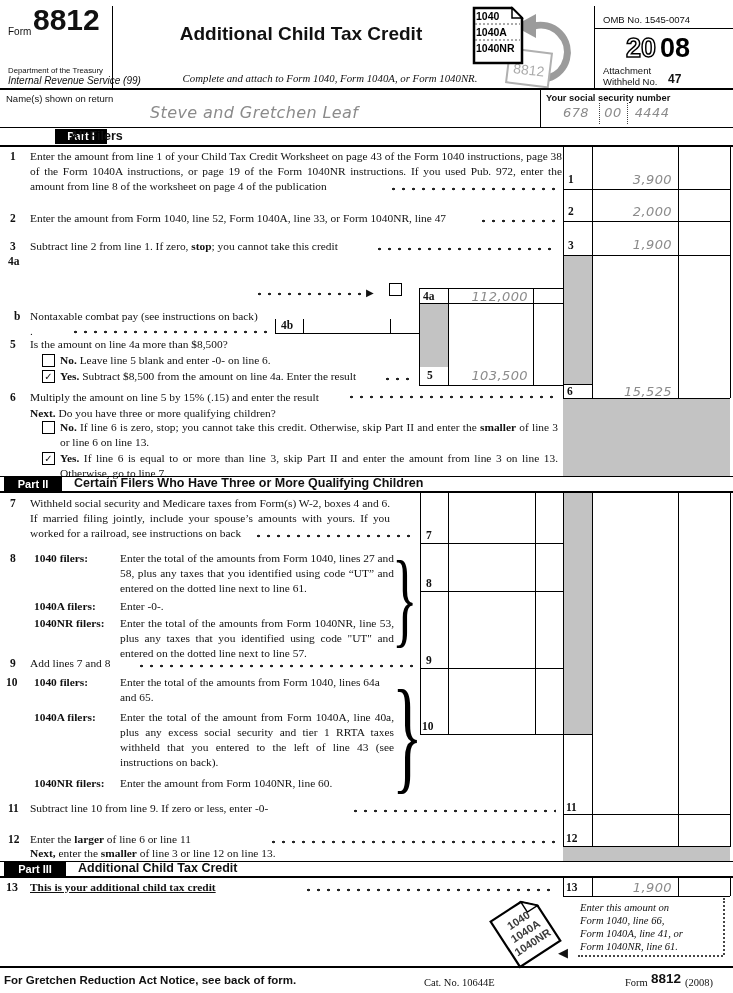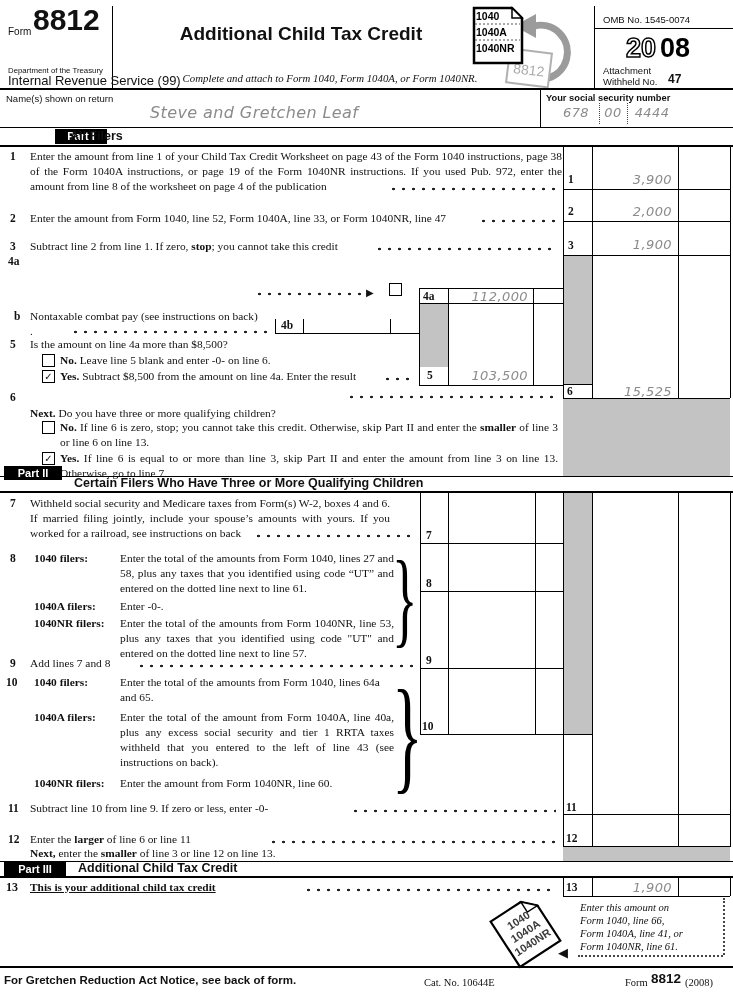--- a/index.html
+++ b/index.html
@@ -35,21 +35,21 @@
 <div class="page">
 
   <div class="t sans" style="left:8px;top:24px;font-size:10px;">Form</div>
   <div class="t sans b" style="left:33px;top:4px;font-size:30px;line-height:32px;">8812</div>
   <div class="vl" style="left:112px;top:6px;height:82px;"></div>
 
   <div class="t sans b" style="left:115px;top:26px;width:372px;text-align:center;font-size:19px;">Additional Child Tax Credit</div>
   <div class="t i" style="left:120px;top:71px;width:420px;text-align:center;font-size:10.8px;">Complete and attach to Form 1040, Form 1040A, or Form 1040NR.</div>
 
   <div class="t sans" style="left:8px;top:66px;font-size:7.8px;line-height:9.5px;">Department of the Treasury</div>
-  <div class="t sans" style="left:8px;top:76px;font-size:13px;line-height:9.5px;">Internal Revenue Service    (99)</div>
+  <div class="t sans" style="left:8px;top:76px;font-size:10px;line-height:9.5px;font-style:italic;">Internal Revenue Service    (99)</div>
 
   <svg class="t" style="left:468px;top:5px;" width="126" height="84" viewBox="0 0 126 84">
     <path d="M 66,21 A 27 27 0 1 1 54,67" stroke="#9b9b9b" stroke-width="7" fill="none"></path>
     <polygon points="46,21 68,9 68,33" fill="#9b9b9b"></polygon>
     <g transform="rotate(7 62 63)">
       <rect x="40" y="46" width="42" height="34" fill="#fff" stroke="#b0b0b0" stroke-width="2"></rect>
       <text x="61" y="70" text-anchor="middle" font-family="Liberation Sans, sans-serif" font-size="14" fill="#aaaaaa">8812</text>
     </g>
     <g>
       <path d="M6,3 h38 l10,10 v45 h-48 z" fill="#fff" stroke="#000" stroke-width="2.5"></path>
@@ -150,31 +150,32 @@
   <div class="t" style="left:30px;top:337px;width:420px;">Is the amount on line 4a more than $8,500?</div>
   <div class="cb" style="left:42px;top:354px;"></div>
   <div class="t" style="left:60px;top:353px;width:390px;"><span class="b">No.</span><span>  Leave line 5 blank and enter -0- on line 6.</span></div>
   <div class="cb" style="left:42px;top:370px;">✓</div>
   <div class="t" style="left:60px;top:369px;width:390px;"><span class="b">Yes.</span><span> Subtract $8,500 from the amount on line 4a. Enter the result</span></div>
   <div class="leaders" style="left:386px;top:377px;width:30px;"></div>
   <div class="num" style="left:427px;top:368px;">5</div>
   <div class="hw" style="left:452px;top:368px;width:76px;">103,500</div>
 
   <div class="num" style="left:10px;top:390px;">6</div>
+  <div class="t" style="left:30px;top:390px;width:540px;">Multiply the amount on line 5 by 15% (.15) and enter the result</div>
   <div class="leaders" style="left:350px;top:395px;width:206px;"></div>
   <div class="num" style="left:567px;top:384px;">6</div>
   <div class="hw" style="left:596px;top:384px;width:76px;">15,525</div>
   <div class="t" style="left:30px;top:406px;width:540px;"><span class="b">Next.</span><span> Do you have three or more qualifying children?</span></div>
   <div class="cb" style="left:42px;top:421px;"></div>
   <div class="t just" style="left:60px;top:420px;width:498px;"><span class="b">No.</span><span>  If line 6 is zero, stop; you cannot take this credit. Otherwise, skip Part II and enter the </span><span class="b">smaller</span><span> of line 3 or line 6 on line 13.</span></div>
   <div class="cb" style="left:42px;top:452px;">✓</div>
   <div class="t just" style="left:60px;top:451px;width:498px;"><span class="b">Yes.</span><span>  If line 6 is equal to or more than line 3, skip Part II and enter the amount from line 3 on line 13. Otherwise, go to line 7.</span></div>
 
   <div class="hl" style="left:0;top:476px;width:733px;"></div>
-  <div class="plabel" style="left:4px;top:466px;width:58px;height:14px;line-height:14px;">Part II</div>
+  <div class="plabel" style="left:4px;top:477px;width:58px;height:14px;line-height:14px;">Part II</div>
   <div class="ptitle" style="left:74px;top:476px;">Certain Filers Who Have Three or More Qualifying Children</div>
   <div class="hl" style="left:0;top:491px;width:733px;height:2px;"></div>
 
   <div class="gray" style="left:563px;top:493px;width:29px;height:241px;"></div>
   <div class="gray" style="left:563px;top:847px;width:167px;height:14px;"></div>
   <div class="vl" style="left:563px;top:493px;height:354px;"></div>
   <div class="vl" style="left:592px;top:493px;height:354px;"></div>
   <div class="vl" style="left:678px;top:493px;height:354px;"></div>
   <div class="vl" style="left:730px;top:493px;height:354px;"></div>
   <div class="hl" style="left:563px;top:814px;width:167px;"></div>

